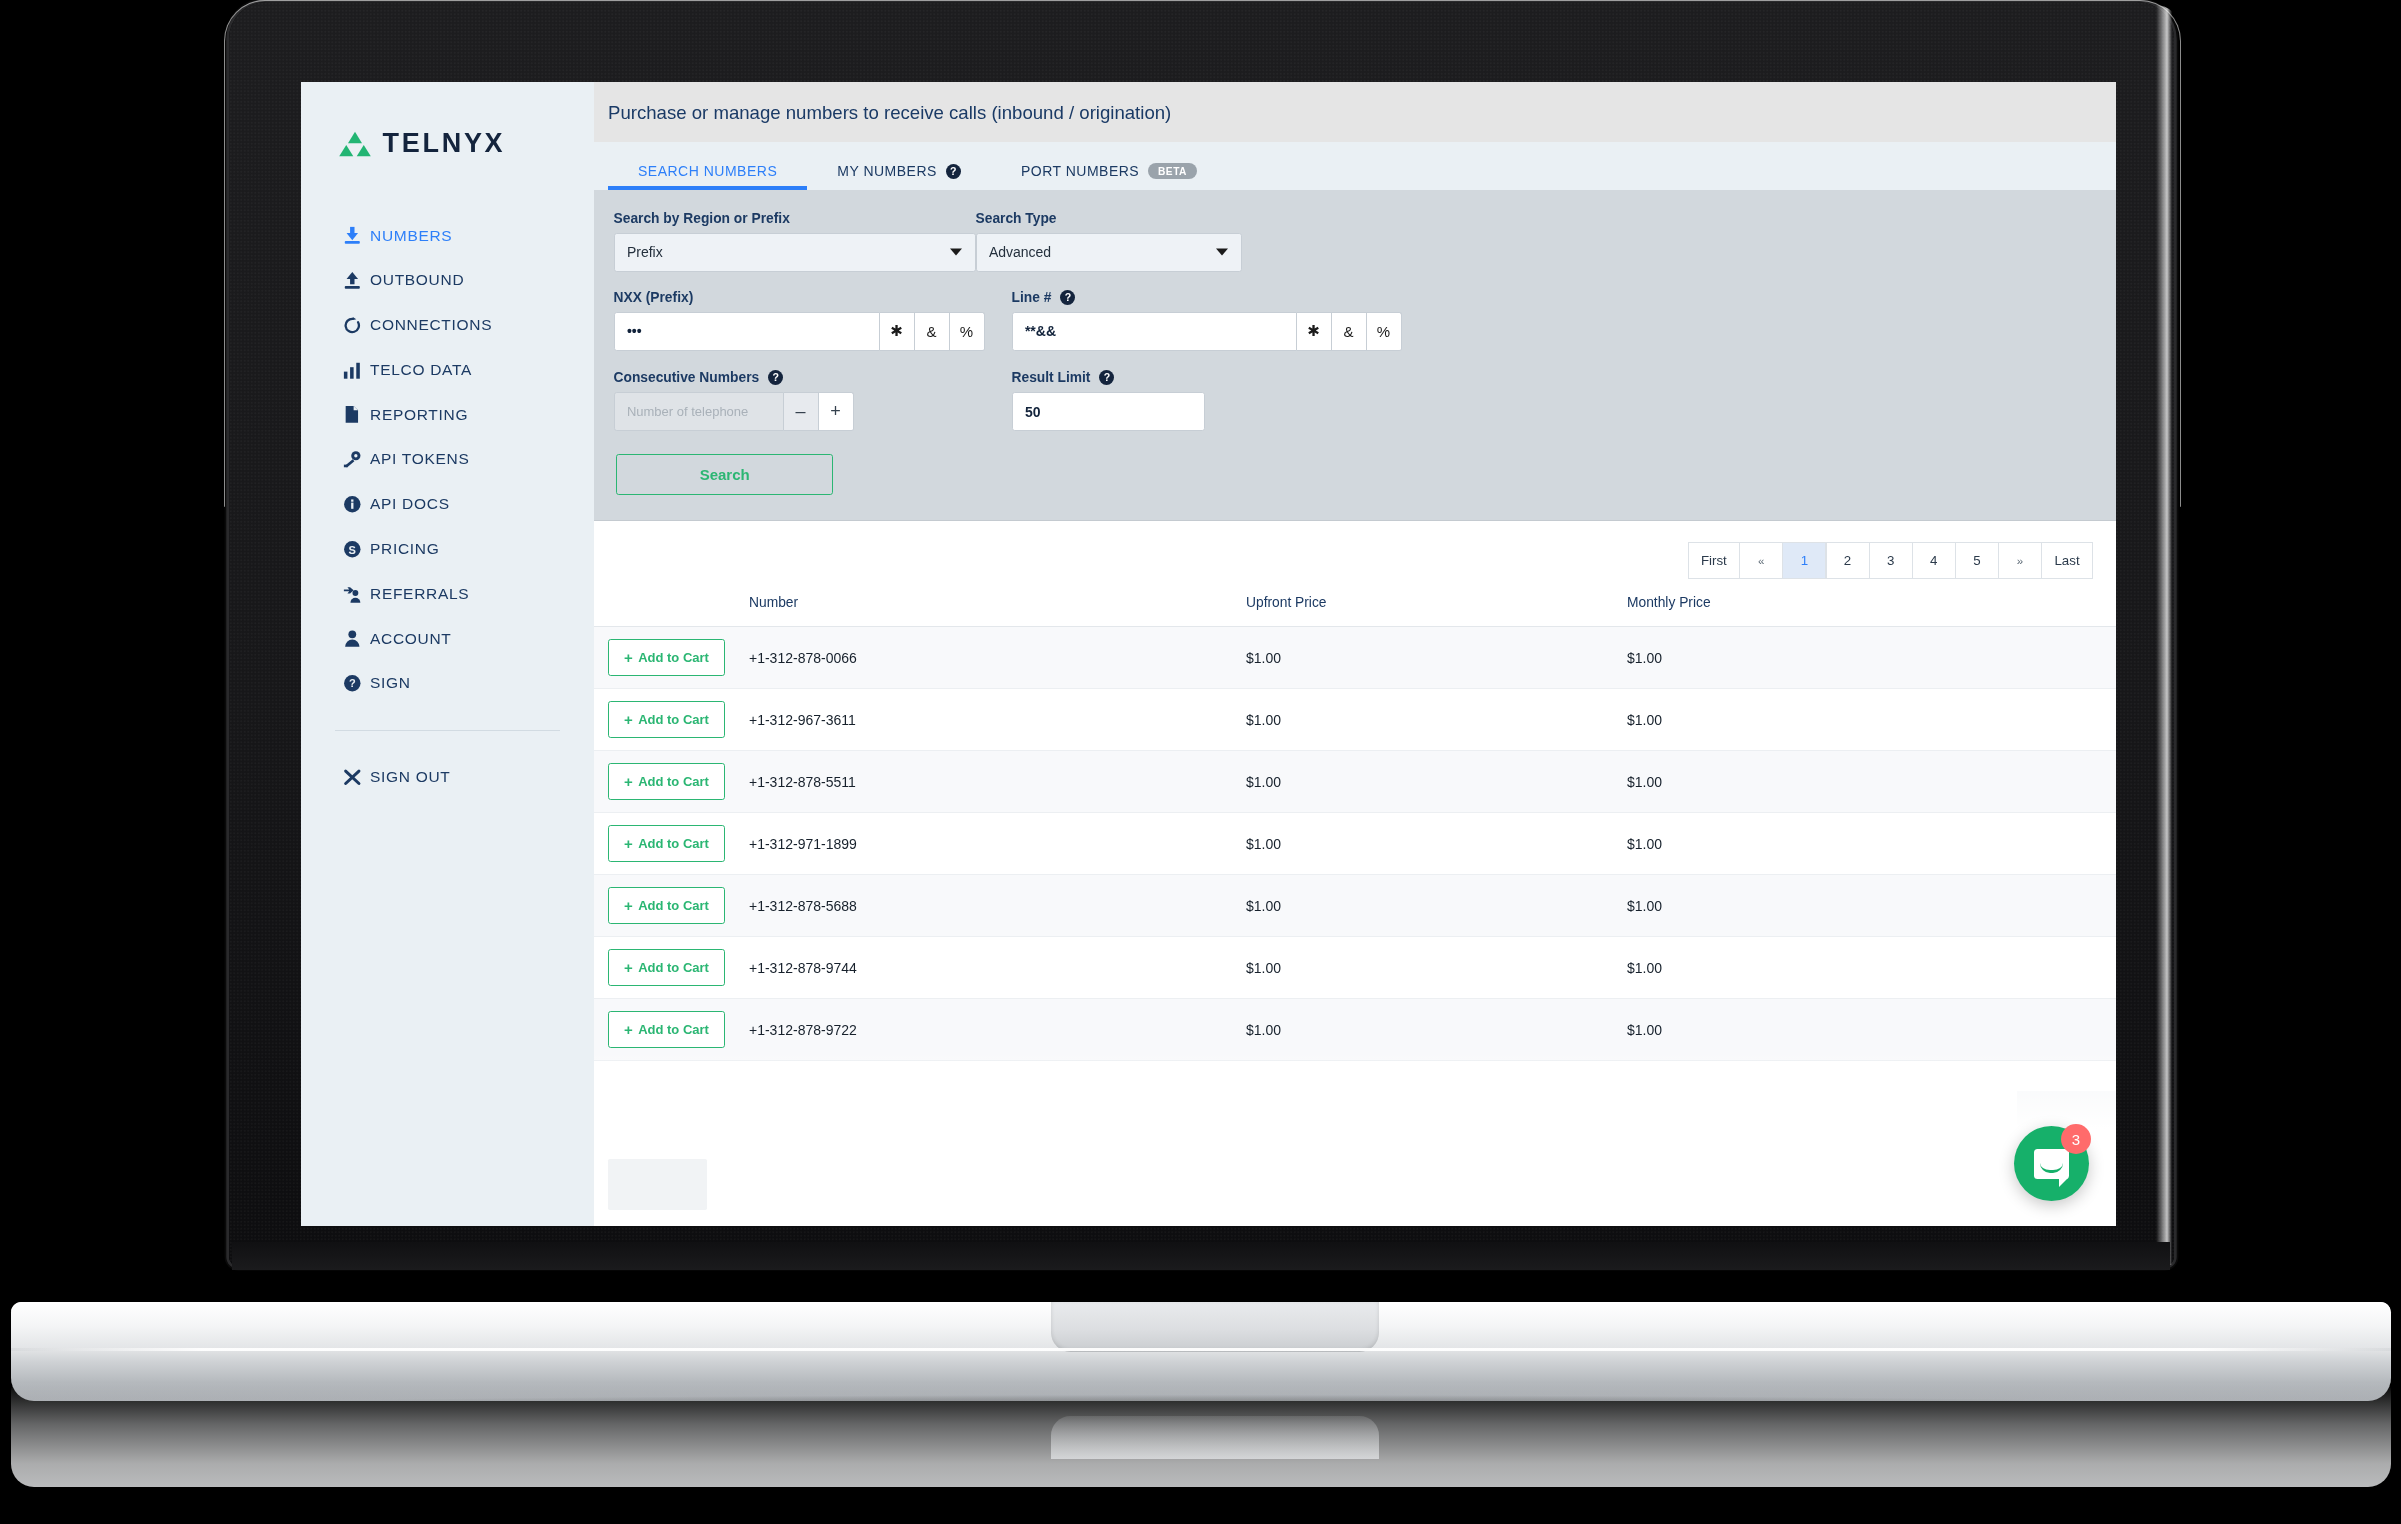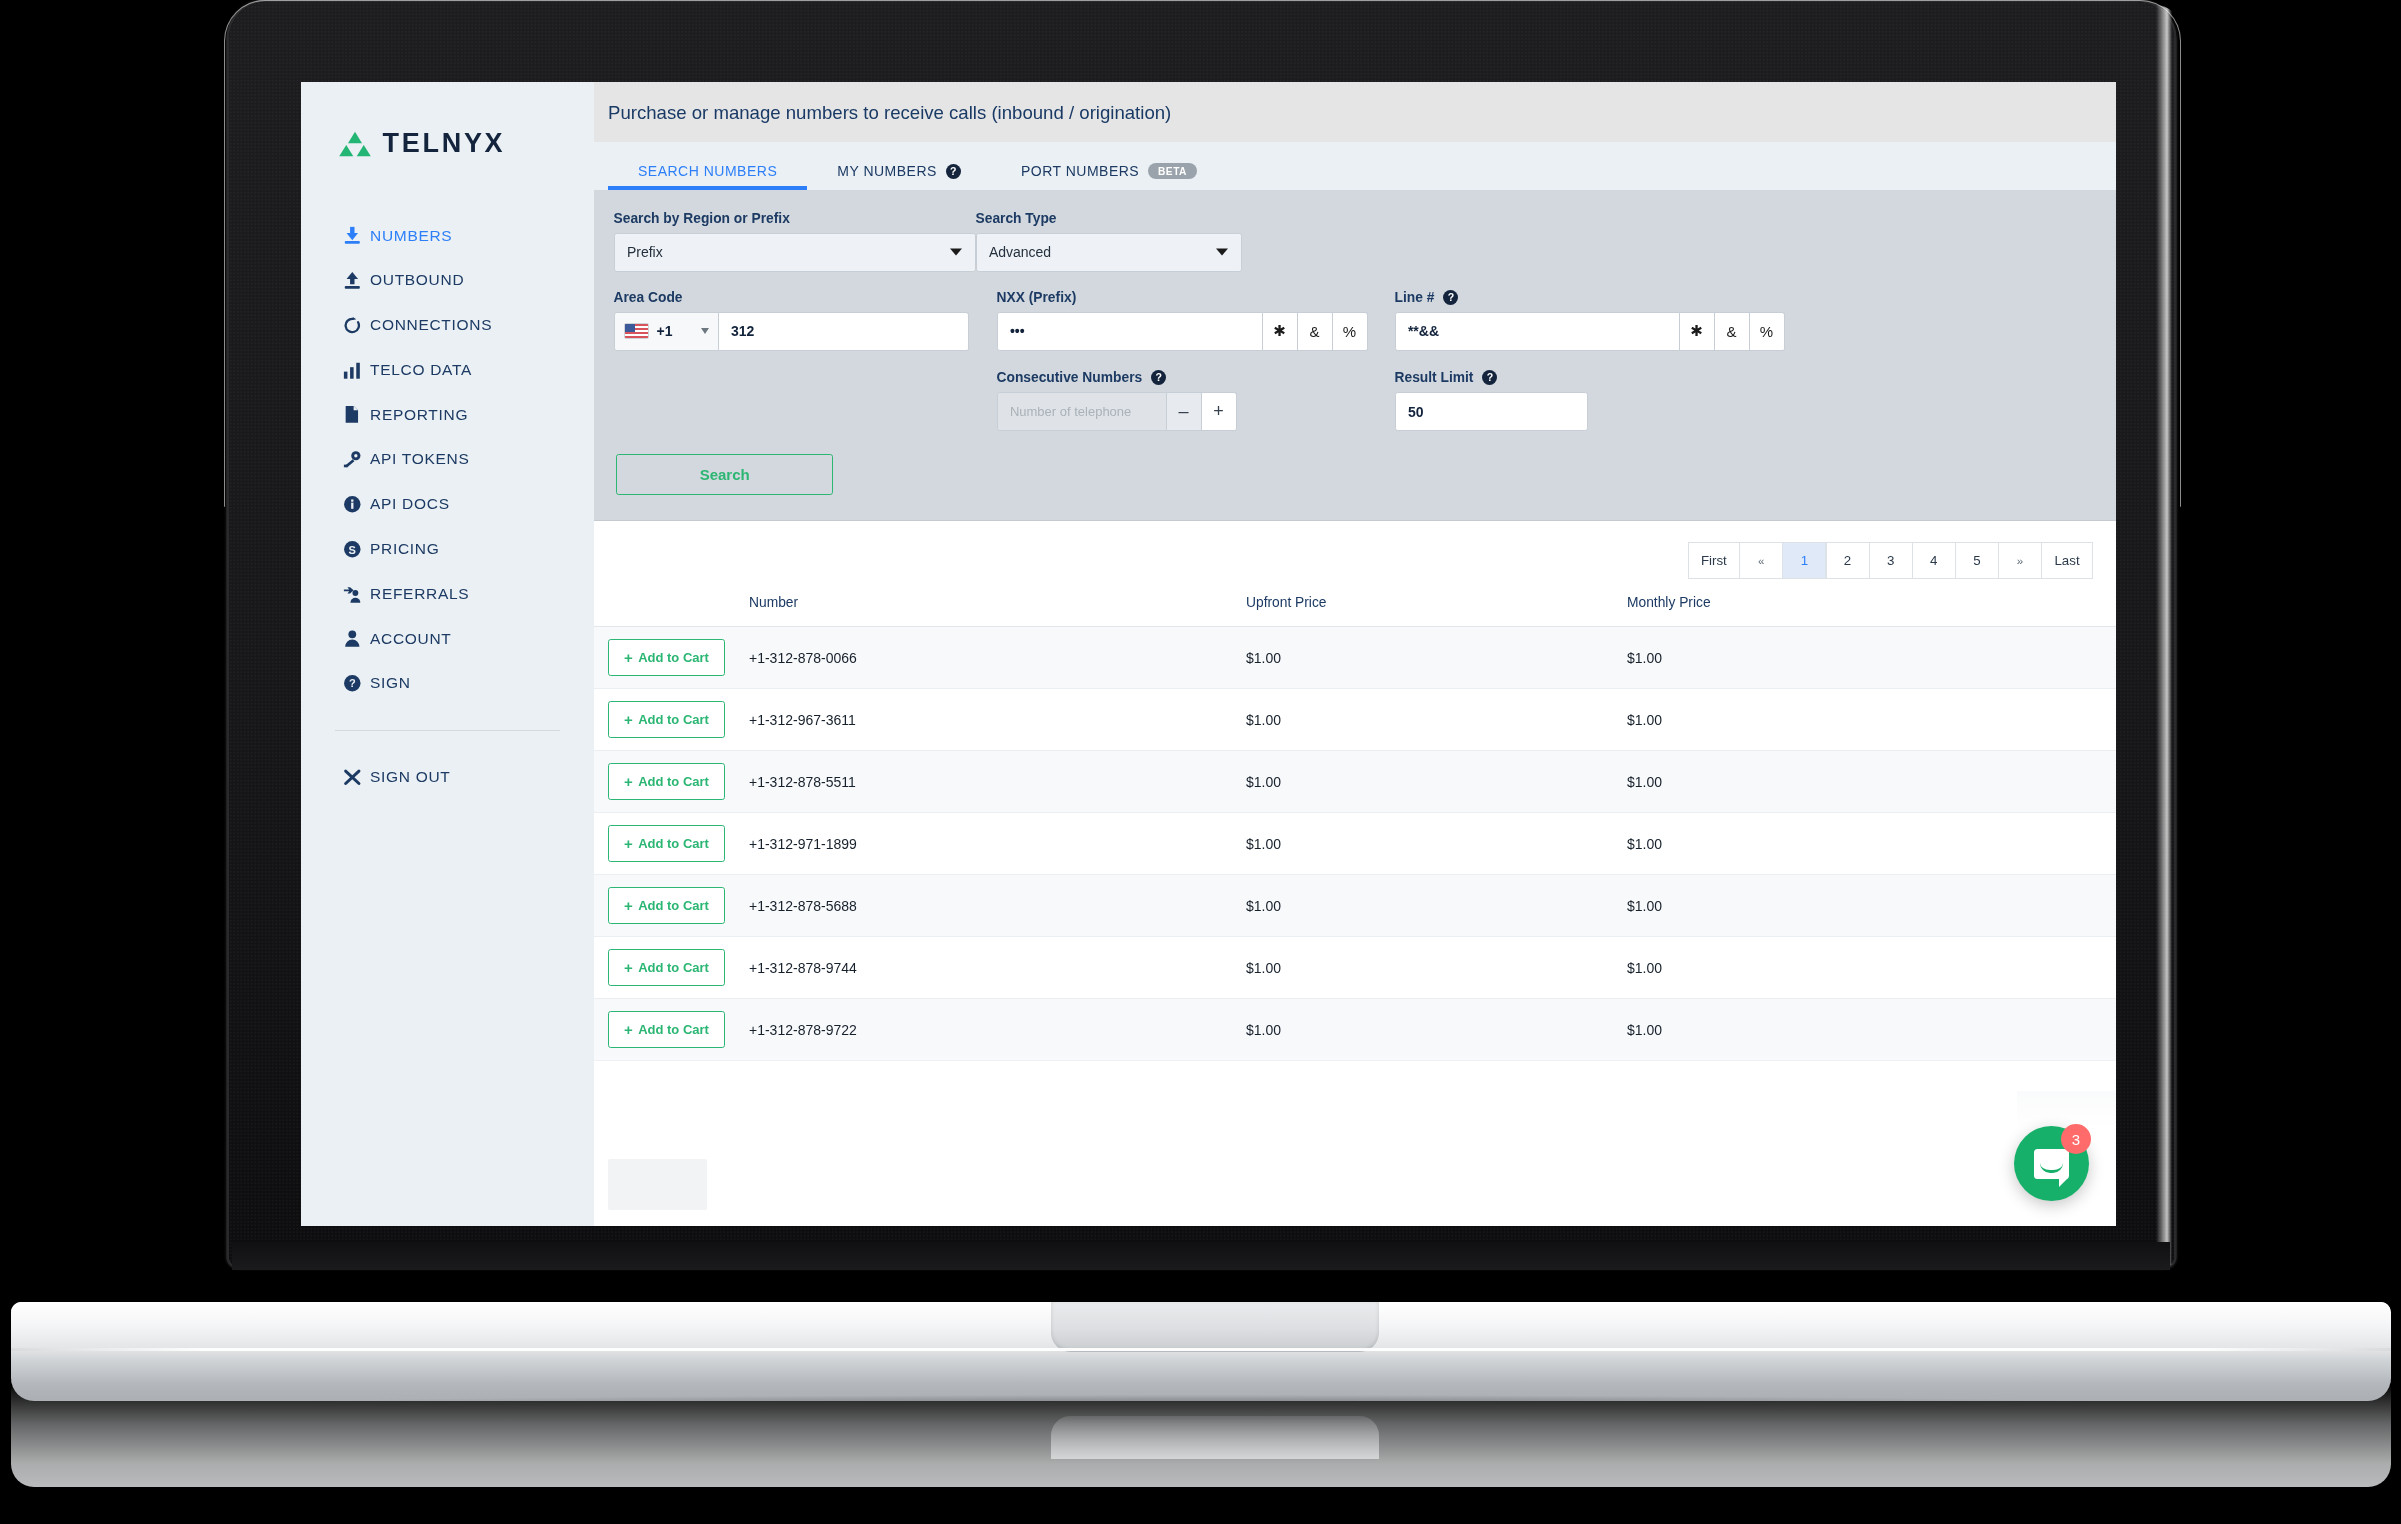--- a/index.html
+++ b/index.html
@@ -513,33 +513,20 @@
                 <div class="fld-label">Search Type</div>
                 <div class="sel">
                   <span>Advanced</span>
                   <span class="caret"></span>
                 </div>
               </div>
             </div>
 
             <div class="frow">
 
-              <div style="width:355px;margin-right:28px;">
-                <div class="fld-label">Area Code</div>
-                <div style="display:flex;">
-                  <div class="cc-sel">
-                    <span class="flag"></span>
-                    <span class="cc-code">+1</span>
-                    <span class="cc-caret"></span>
-                  </div>
-                  <div class="txt" style="flex:1;border-left:none;border-radius:0 2.7px 2.7px 0;">
-                    <span>312</span>
-                  </div>
-                </div>
-              </div>
 
               <div style="width:371px;margin-right:27px;">
                 <div class="fld-label">NXX (Prefix)</div>
                 <div style="display:flex;">
                   <div class="txt" style="flex:1;border-radius:2.7px 0 0 2.7px;">
                     <span>•••</span>
                   </div>
                   <div class="wild-btn">✱</div>
                   <div class="wild-btn">&amp;</div>
                   <div class="wild-btn" style="border-radius:0 2.7px 2.7px 0;">%</div>

